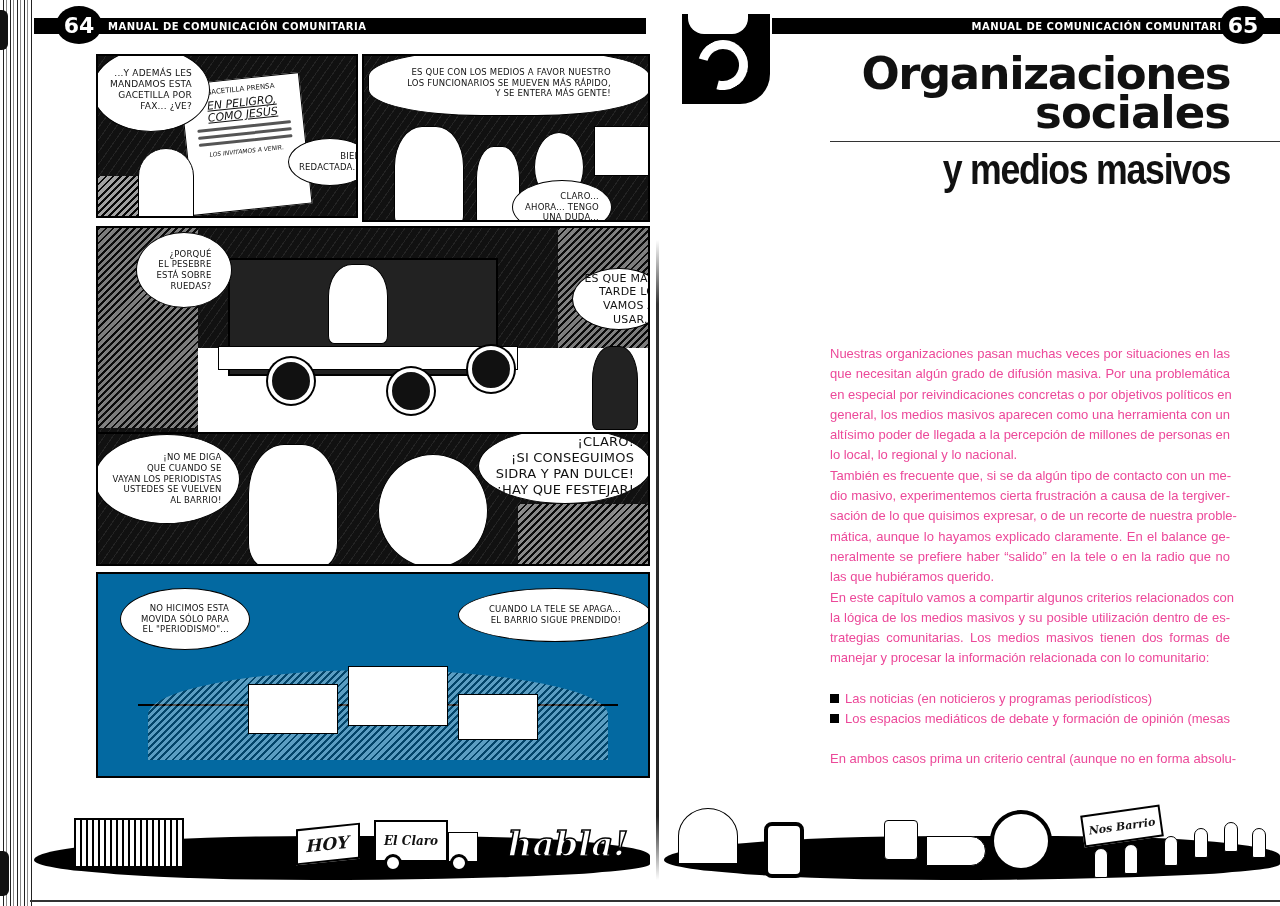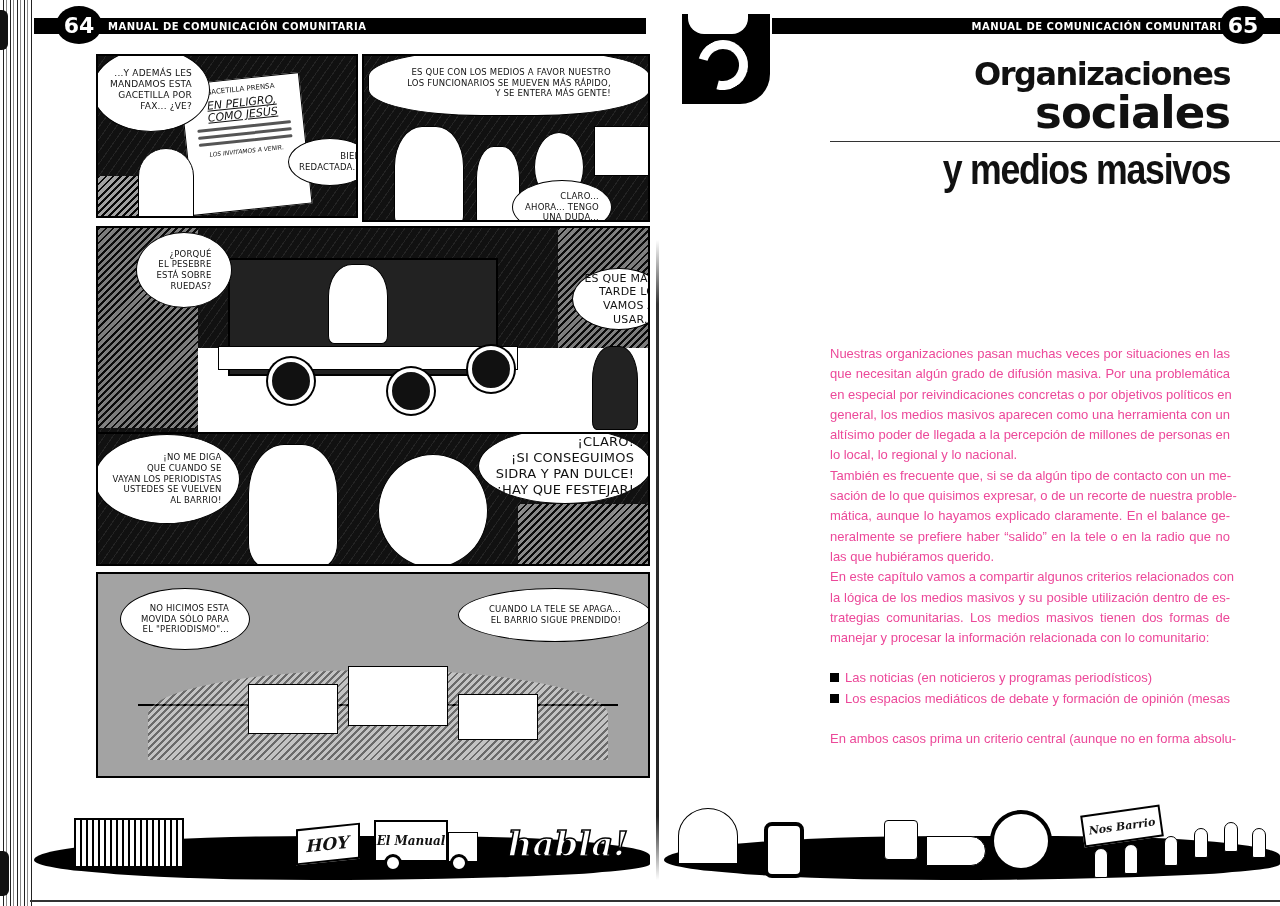--- a/index.html
+++ b/index.html
@@ -47,21 +47,21 @@
   .page-left .folio { left: 22px; }
   .page-right .folio { left: 560px; }
 
   
   .panel {
     position: absolute; border: 2px solid #000; overflow: hidden;
     background:
       repeating-linear-gradient(125deg, transparent 0 6px, rgba(255,255,255,0.08) 6px 7px),
       #111;
   }
-  .panel.light { background: #a3a3a3; }
+  .panel.light { background: #0369a1; }
   .bubble {
     position: absolute; background: #fff; border: 1.5px solid #000;
     border-radius: 50%; display: flex; align-items: center; justify-content: center;
     text-align: right; font-family: "DejaVu Sans", sans-serif;
     font-size: 9px; line-height: 1.25; text-transform: uppercase; padding: 6px 10px;
     white-space: pre-line; letter-spacing: 0.2px;
   }
   .prop {
     position: absolute; background: #fff; border: 1.5px solid #000;
   }
@@ -126,21 +126,21 @@
     border: 9px solid #fff; border-left-color: transparent; transform: rotate(-30deg);
   }
   .corner-art .cloud {
     position: absolute; left: 6px; top: 0; width: 60px; height: 20px; background: #fff;
     border-radius: 0 0 16px 16px;
   }
   .title-block {
     position: absolute; left: 150px; top: 54px; width: 420px; text-align: right;
   }
   .title-1 {
-    font-family: "DejaVu Sans", sans-serif; font-weight: bold; font-size: 32px;
+    font-family: "DejaVu Sans", sans-serif; font-weight: bold; font-size: 45px;
     letter-spacing: -1.5px; line-height: 40px;
   }
   .title-2 {
     font-family: "DejaVu Sans", sans-serif; font-weight: bold; font-size: 45px;
     letter-spacing: -1px; line-height: 38px;
   }
   .title-rule {
     position: absolute; left: 170px; top: 141px; width: 450px; height: 1px; background: #333;
   }
   .title-3 {
@@ -249,21 +249,21 @@
 movida sólo para
 el "periodismo"...</div>
     <div class="bubble" style="left:360px; top:14px; width:194px; height:54px; font-size:8.5px;">Cuando la tele se apaga...
 el barrio sigue prendido!</div>
   </div>
 
   <div class="strip">
     <div class="wave"></div>
     <div class="accordion"></div>
     <div class="strip-item" style="left:262px; bottom:26px; width:64px; height:36px; font-size:17px; transform:skewY(-6deg);">HOY</div>
-    <div class="strip-item" style="left:340px; bottom:26px; width:74px; height:42px; font-size:12px;">El Manual</div>
+    <div class="strip-item" style="left:340px; bottom:26px; width:74px; height:42px; font-size:12px;">El Claro</div>
     <div class="prop" style="left:414px; bottom:26px; width:30px; height:30px;"></div>
     <div class="truck-wheel" style="left:350px; bottom:16px;"></div>
     <div class="truck-wheel" style="left:416px; bottom:16px;"></div>
     <div class="strip-item" style="left:454px; bottom:22px; width:160px; height:44px; font-size:34px; border:none; background:transparent; color:#fff; -webkit-text-stroke:1.5px #000;">habla!</div>
   </div>
 </div>
 
 <div class="page-right">
 
   <div class="corner-art">
@@ -286,20 +286,21 @@
   <div class="body-text">
 
     <span class="line">Nuestras organizaciones pasan muchas veces por situaciones en las</span>
     <span class="line">que necesitan algún grado de difusión masiva. Por una problemática</span>
     <span class="line">en especial por reivindicaciones concretas o por objetivos políticos en</span>
     <span class="line">general, los medios masivos aparecen como una herramienta con un</span>
     <span class="line">altísimo poder de llegada a la percepción de millones de personas en</span>
     <span class="line last">lo local, lo regional y lo nacional.</span>
 
     <span class="line">También es frecuente que, si se da algún tipo de contacto con un me-</span>
+    <span class="line">dio masivo, experimentemos cierta frustración a causa de la tergiver-</span>
     <span class="line">sación de lo que quisimos expresar, o de un recorte de nuestra proble-</span>
     <span class="line">mática, aunque lo hayamos explicado claramente. En el balance ge-</span>
     <span class="line">neralmente se prefiere haber “salido” en la tele o en la radio que no</span>
     <span class="line last">las que hubiéramos querido.</span>
 
     <span class="line">En este capítulo vamos a compartir algunos criterios relacionados con</span>
     <span class="line">la lógica de los medios masivos y su posible utilización dentro de es-</span>
     <span class="line">trategias comunitarias. Los medios masivos tienen dos formas de</span>
     <span class="line last">manejar y procesar la información relacionada con lo comunitario:</span>
     <span class="gap"></span>

